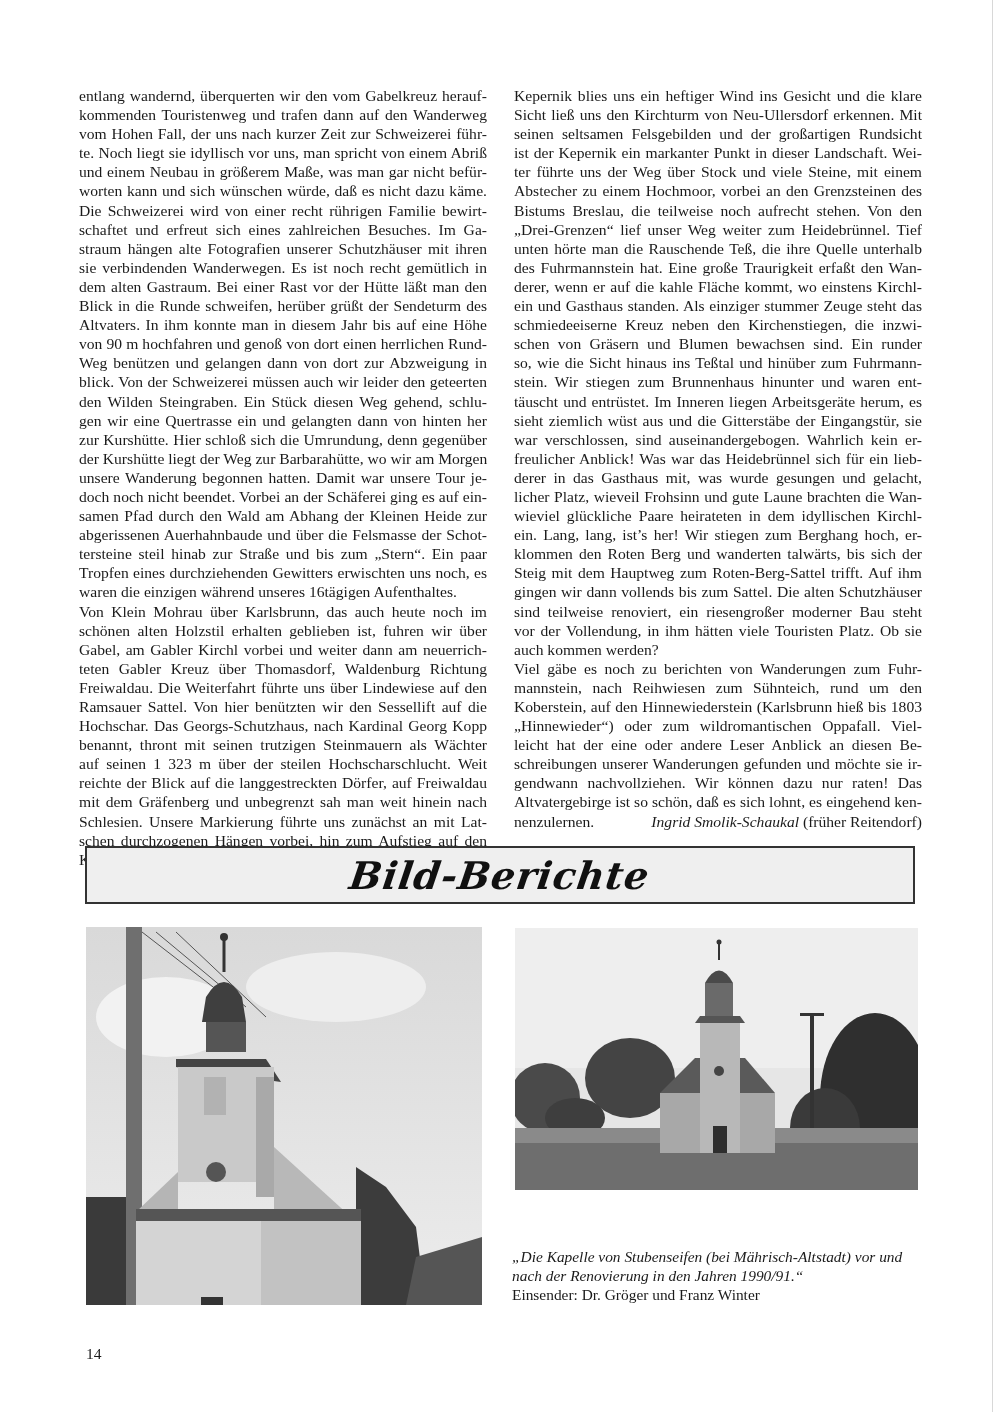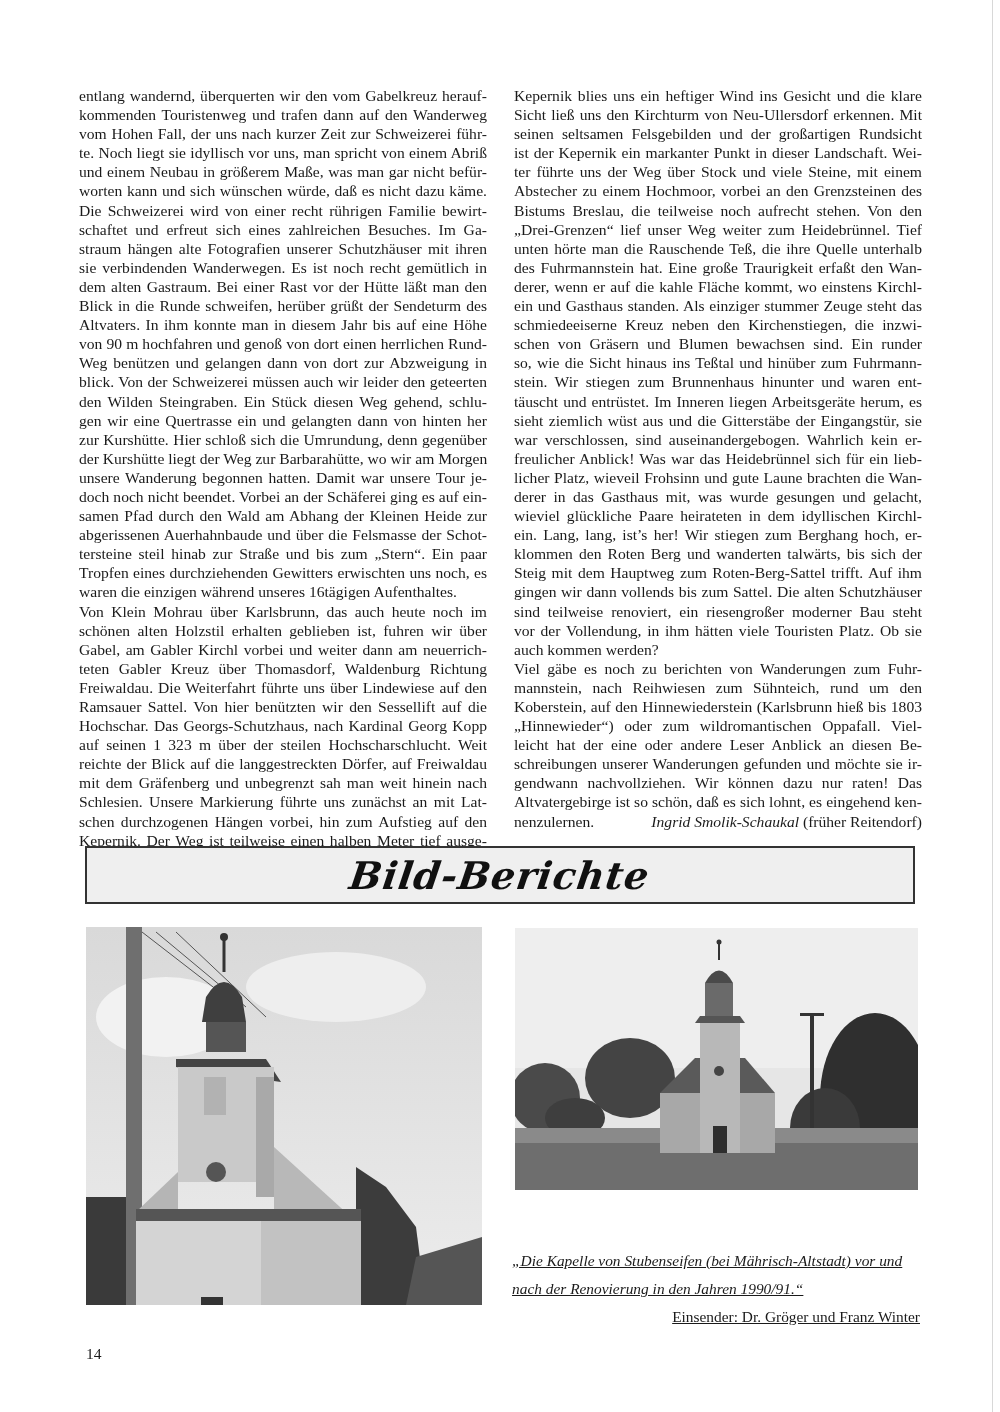--- a/index.html
+++ b/index.html
@@ -20,23 +20,23 @@
     display: flex; align-items: center; justify-content: center;
   }
   .banner-title {
     font-family: "DejaVu Serif", serif; font-style: italic; font-weight: bold;
     font-size: 38px; letter-spacing: 1px; color: #111; transform: skewX(-8deg);
   }
   .photo { position: absolute; overflow: hidden; }
   .photo-left { left: 86px; top: 927px; width: 396px; height: 378px; background: #cfcfcf; }
   .photo-right { left: 515px; top: 928px; width: 403px; height: 262px; background: #d8d8d8; }
   .photo svg { display: block; width: 100%; height: 100%; }
-  .caption { position: absolute; left: 512px; top: 1247px; width: 408px; font-size: 15.4px; line-height: 28px; text-decoration: underline; }
+  .caption { position: absolute; left: 512px; top: 1247px; width: 408px; font-size: 15.4px; line-height: 19px; }
   .caption .quote { font-style: italic; display: block; }
-  .caption .sender { display: block; text-align: right; }
+  .caption .sender { display: block; text-align: left; }
   .page-number { position: absolute; left: 86px; top: 1345px; font-size: 15.6px; }
 </style>
 </head>
 <body>
 
 <div class="edge-line"></div>
 
 <div class="col col-left" id="col-left">
     <span class="ln">entlang wandernd, überquerten wir den vom Gabelkreuz herauf-</span>
     <span class="ln">kommenden Touristenweg und trafen dann auf den Wanderweg</span>
@@ -65,20 +65,21 @@
     <span class="ln">tersteine steil hinab zur Straße und bis zum „Stern“. Ein paar</span>
     <span class="ln">Tropfen eines durchziehenden Gewitters erwischten uns noch, es</span>
     <span class="ln last">waren die einzigen während unseres 16tägigen Aufenthaltes.</span>
     <span class="ln">Von Klein Mohrau über Karlsbrunn, das auch heute noch im</span>
     <span class="ln">schönen alten Holzstil erhalten geblieben ist, fuhren wir über</span>
     <span class="ln">Gabel, am Gabler Kirchl vorbei und weiter dann am neuerrich-</span>
     <span class="ln">teten Gabler Kreuz über Thomasdorf, Waldenburg Richtung</span>
     <span class="ln">Freiwaldau. Die Weiterfahrt führte uns über Lindewiese auf den</span>
     <span class="ln">Ramsauer Sattel. Von hier benützten wir den Sessellift auf die</span>
     <span class="ln">Hochschar. Das Georgs-Schutzhaus, nach Kardinal Georg Kopp</span>
+    <span class="ln">benannt, thront mit seinen trutzigen Steinmauern als Wächter</span>
     <span class="ln">auf seinen 1 323 m über der steilen Hochscharschlucht. Weit</span>
     <span class="ln">reichte der Blick auf die langgestreckten Dörfer, auf Freiwaldau</span>
     <span class="ln">mit dem Gräfenberg und unbegrenzt sah man weit hinein nach</span>
     <span class="ln">Schlesien. Unsere Markierung führte uns zunächst an mit Lat-</span>
     <span class="ln">schen durchzogenen Hängen vorbei, hin zum Aufstieg auf den</span>
     <span class="ln">Kepernik. Der Weg ist teilweise einen halben Meter tief ausge-</span>
   </div>
 <div class="col col-right" id="col-right">
     <span class="ln">Kepernik blies uns ein heftiger Wind ins Gesicht und die klare</span>
     <span class="ln">Sicht ließ uns den Kirchturm von Neu-Ullersdorf erkennen. Mit</span>
@@ -93,22 +94,22 @@
     <span class="ln">derer, wenn er auf die kahle Fläche kommt, wo einstens Kirchl-</span>
     <span class="ln">ein und Gasthaus standen. Als einziger stummer Zeuge steht das</span>
     <span class="ln">schmiedeeiserne Kreuz neben den Kirchenstiegen, die inzwi-</span>
     <span class="ln">schen von Gräsern und Blumen bewachsen sind. Ein runder</span>
     <span class="ln">so, wie die Sicht hinaus ins Teßtal und hinüber zum Fuhrmann-</span>
     <span class="ln">stein. Wir stiegen zum Brunnenhaus hinunter und waren ent-</span>
     <span class="ln">täuscht und entrüstet. Im Inneren liegen Arbeitsgeräte herum, es</span>
     <span class="ln">sieht ziemlich wüst aus und die Gitterstäbe der Eingangstür, sie</span>
     <span class="ln">war verschlossen, sind auseinandergebogen. Wahrlich kein er-</span>
     <span class="ln">freulicher Anblick! Was war das Heidebrünnel sich für ein lieb-</span>
+    <span class="ln">derer in das Gasthaus mit, was wurde gesungen und gelacht,</span>
     <span class="ln">licher Platz, wieveil Frohsinn und gute Laune brachten die Wan-</span>
-    <span class="ln">derer in das Gasthaus mit, was wurde gesungen und gelacht,</span>
     <span class="ln">wieviel glückliche Paare heirateten in dem idyllischen Kirchl-</span>
     <span class="ln">ein. Lang, lang, ist’s her! Wir stiegen zum Berghang hoch, er-</span>
     <span class="ln">klommen den Roten Berg und wanderten talwärts, bis sich der</span>
     <span class="ln">Steig mit dem Hauptweg zum Roten-Berg-Sattel trifft. Auf ihm</span>
     <span class="ln">gingen wir dann vollends bis zum Sattel. Die alten Schutzhäuser</span>
     <span class="ln">sind teilweise renoviert, ein riesengroßer  moderner Bau steht</span>
     <span class="ln">vor der Vollendung, in ihm hätten viele Touristen Platz. Ob  sie</span>
     <span class="ln last">auch kommen werden?</span>
     <span class="ln">Viel gäbe es noch zu berichten von Wanderungen zum Fuhr-</span>
     <span class="ln">mannstein, nach Reihwiesen zum Sühnteich, rund um den</span>

